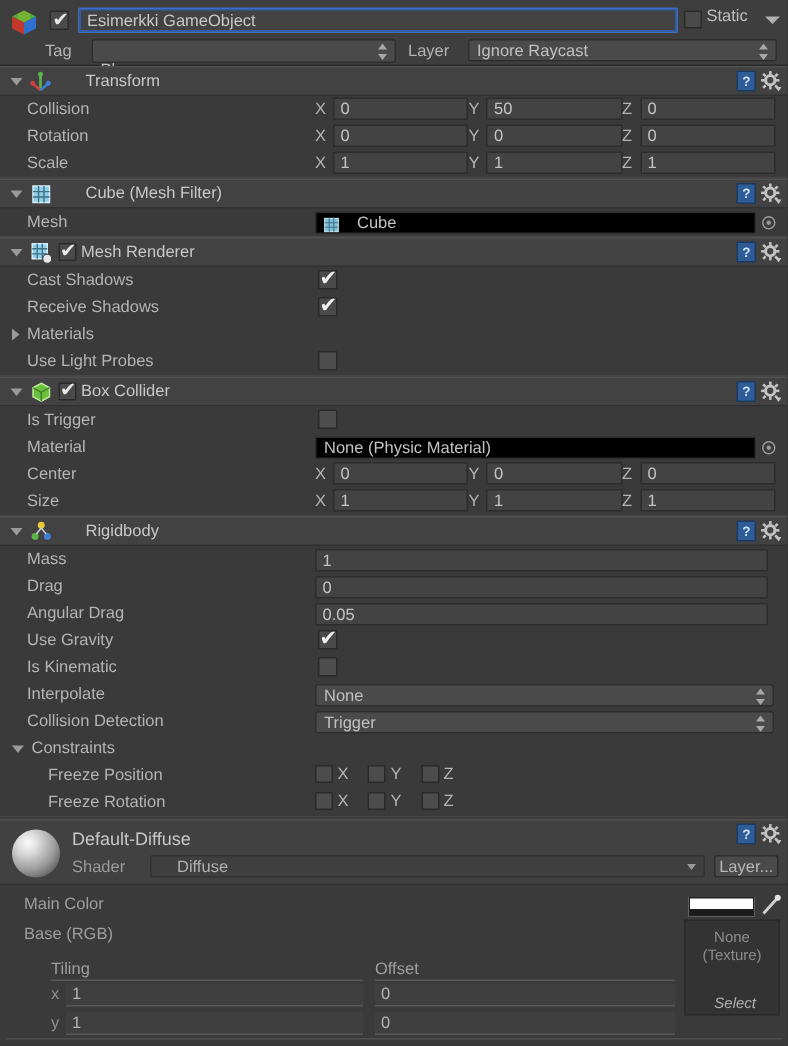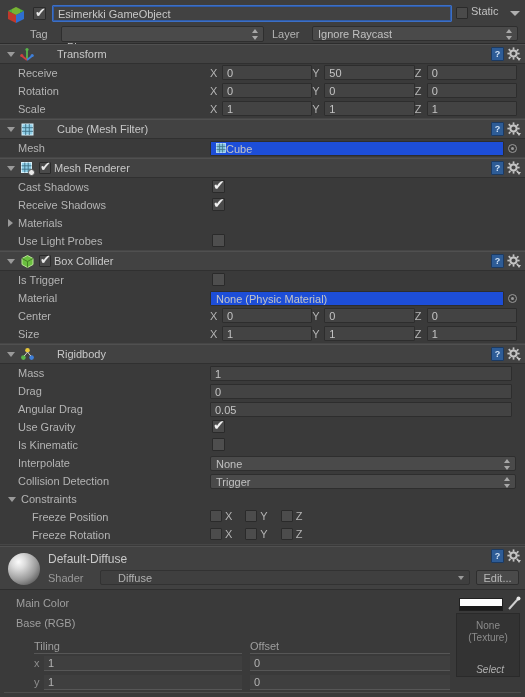--- a/index.html
+++ b/index.html
@@ -112,22 +112,22 @@
   }
   .fld.wide { position: absolute; left: 210px; top: 2px; width: 302px; }
   .chk {
     position: absolute; left: 212px; top: 2px; width: 13px; height: 13px;
     background: #4a4a4a; border: 1px solid #2a2a2a; border-radius: 1px;
   }
   .chk.off { background: #4e4e4e; }
   .chk .tick { position: absolute; left: 0px; top: -3px; color: #f0f0f0; font-size: 14px; line-height: 14px; }
   .objfld {
     position: absolute; left: 210px; top: 2px; width: 294px; height: 15px;
-    background: #1d4ed8; border: 1px solid #2d2d2d; border-radius: 1px;
-    color: #c4c4c4; padding: 1px 0 0 5px; display: flex; align-items: flex-start; gap: 0;
+    background: #000000; border: 1px solid #2d2d2d; border-radius: 1px;
+    color: #c4c4c4; padding: 1px 0 0 5px; display: flex; align-items: flex-end; gap: 12px;
   }
   .picker {
     position: absolute; left: 508px; top: 5px; width: 9px; height: 9px;
     border: 1px solid #9a9a9a; border-radius: 50%;
   }
   .picker:after {
     content: ""; position: absolute; left: 2px; top: 2px; width: 3px; height: 3px;
     background: #9a9a9a; border-radius: 50%;
   }
   .popfld {
@@ -256,21 +256,21 @@
       <rect x="1.7" y="1.9" width="1.7" height="2.3" transform="rotate(-45 2.5 3)"></rect>
       <rect x="9.7" y="9.6" width="1.7" height="2.3" transform="rotate(-45 10.5 10.7)"></rect>
       <rect x="9.8" y="1.9" width="1.7" height="2.3" transform="rotate(45 10.6 3)"></rect>
       <rect x="1.8" y="9.6" width="1.7" height="2.3" transform="rotate(45 2.6 10.7)"></rect>
     </g>
     <polygon points="10,11 14,11 12,14" fill="#c4c4c4"></polygon>
             </svg></span>
         </div>
       </div>
       <div class="row">
-        <span class="label">Receive</span>
+        <span class="label">Collision</span>
         <div class="vec">
           <div class="axis">
             <span class="ax">X</span>
             <span class="fld">0</span>
           </div>
           <div class="axis">
             <span class="ax">Y</span>
             <span class="fld">50</span>
           </div>
           <div class="axis">
@@ -587,21 +587,21 @@
 
   <div class="mat-panel">
     <div class="mat-head">
       <div class="mat-sphere"></div>
       <span class="mat-name">Default-Diffuse</span>
       <span class="shader-lbl">Shader</span>
       <div class="shader-pop">
         <span>Diffuse</span>
         <span class="shader-arrow"></span>
       </div>
-      <div class="edit-btn">Edit...</div>
+      <div class="edit-btn">Layer...</div>
       <div class="head-right">
         <div class="help-icon">?</div>
         <span class="gear-icon">
           <svg width="14" height="14" viewBox="0 0 14 14">
             <circle cx="6.5" cy="6.5" r="3.1" fill="none" stroke="#c4c4c4" stroke-width="2"></circle>
             <g fill="#c4c4c4">
               <rect x="5.7" y="0.4" width="1.7" height="2.4"></rect>
                 <rect x="5.7" y="10.2" width="1.7" height="2.4"></rect>
               <rect x="0.4" y="5.7" width="2.4" height="1.7"></rect>
                 <rect x="10.2" y="5.7" width="2.4" height="1.7"></rect>

